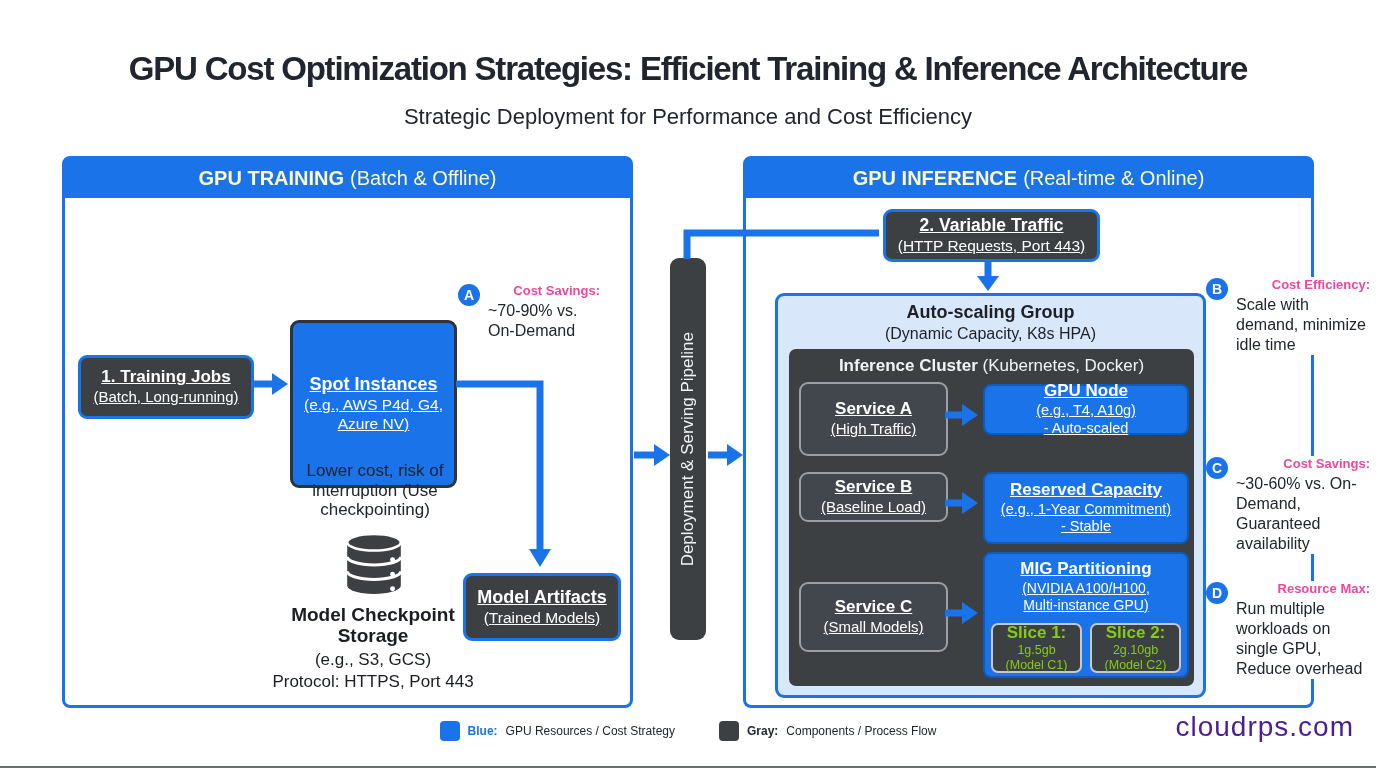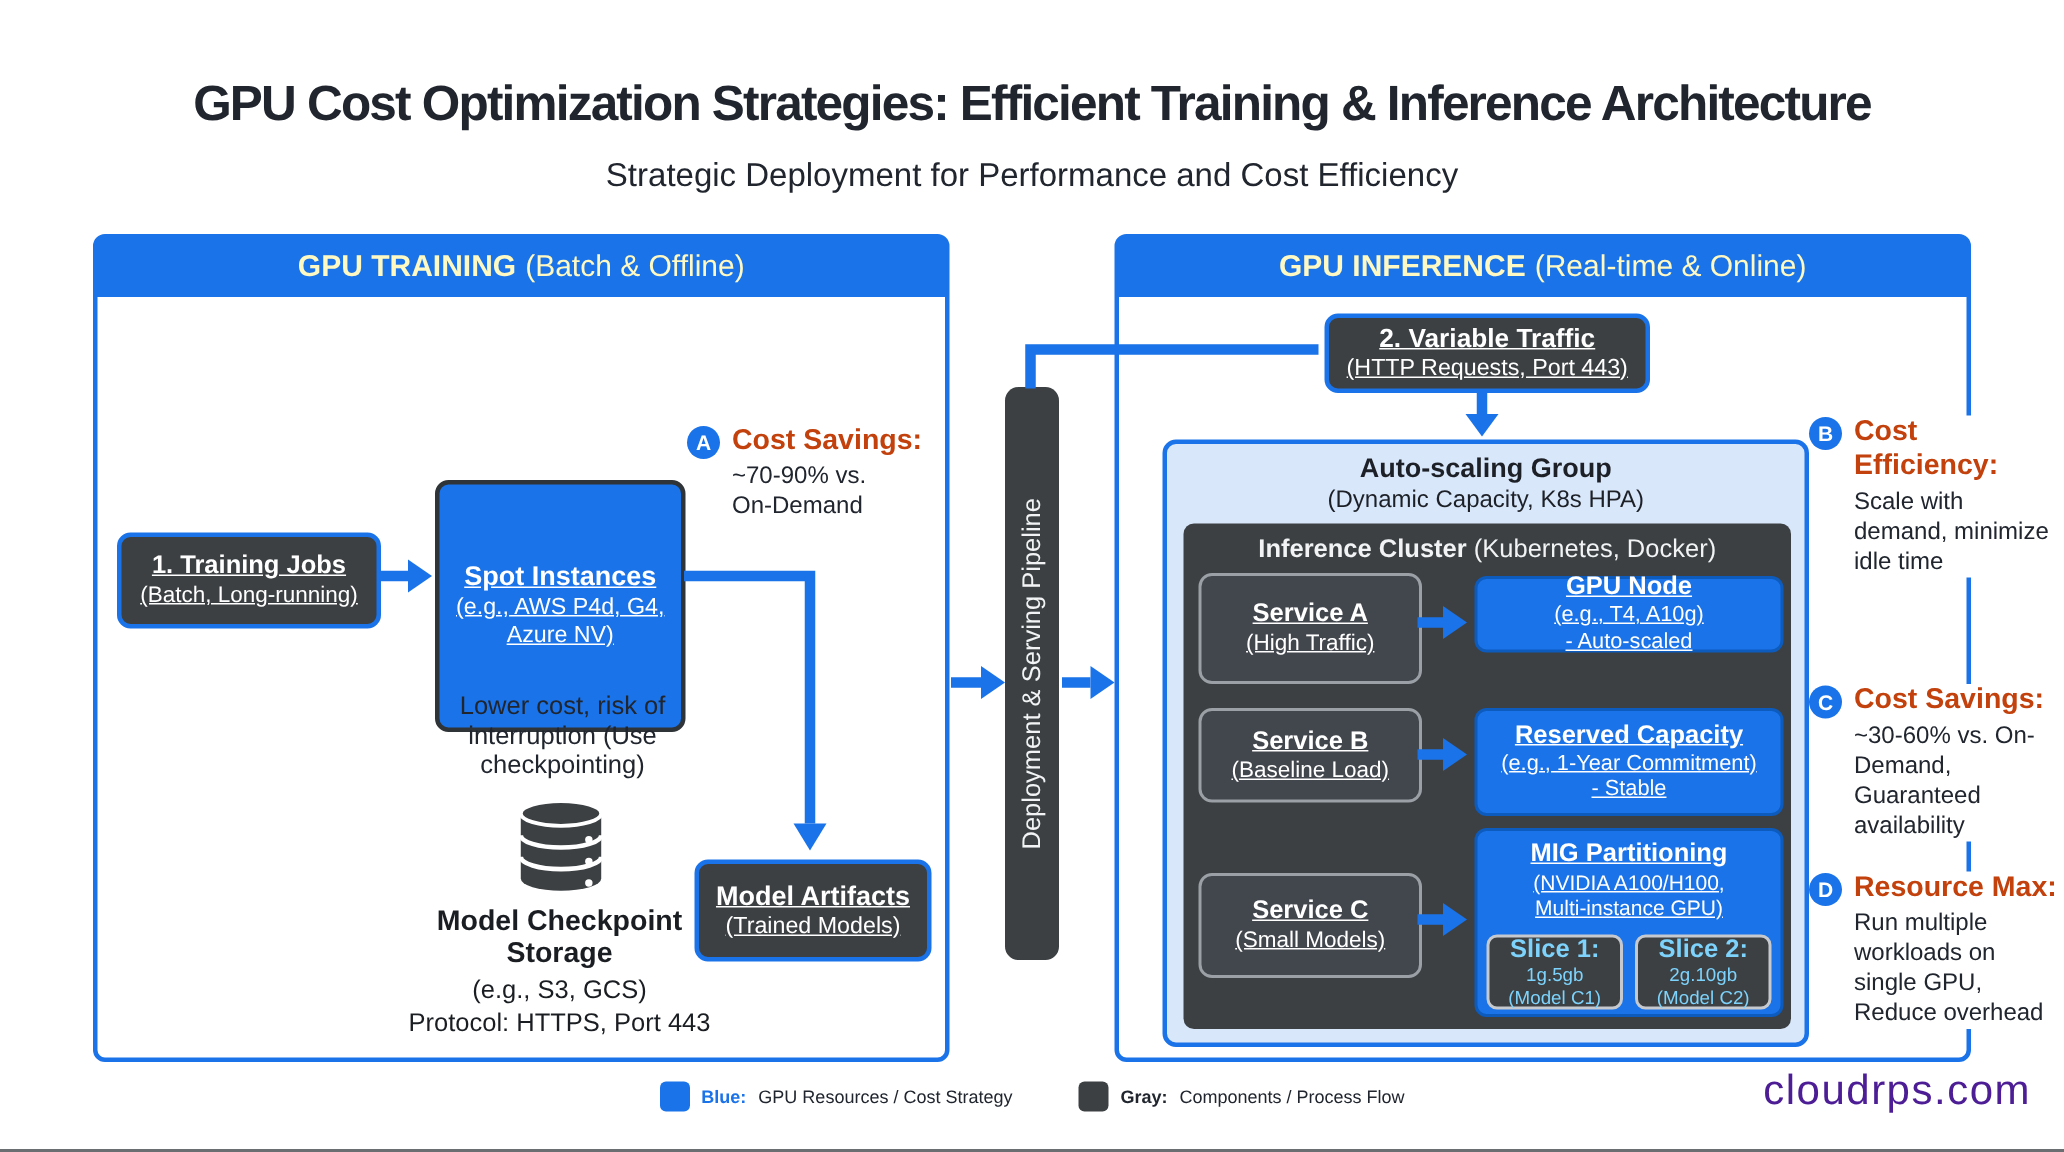--- a/index.html
+++ b/index.html
@@ -58,39 +58,39 @@
   #asg-title .s{font-size:16px;}
   #cluster{position:absolute;left:11px;top:53px;width:405px;height:337px;background:#3c4043;
     border-radius:7px;}
   #cluster-title{position:absolute;top:7px;left:0;width:100%;text-align:center;color:#f1f3f4;
     font-size:17px;}
   #cluster-title b{font-weight:700;}
   #service-a{left:10px;top:33px;width:149px;height:74px;font-size:15px;}
   #service-a .t{font-size:17px;}
   #gpu-node{left:194px;top:35px;width:206px;height:51px;font-size:14.5px;}
   #gpu-node .t{font-size:17px;}
-  #service-b{left:10px;top:123px;width:149px;height:63px;font-size:15px;}
+  #service-b{left:10px;top:123px;width:149px;height:50px;font-size:15px;}
   #service-b .t{font-size:17px;}
   #reserved{left:194px;top:123px;width:206px;height:72px;font-size:14.5px;}
   #reserved .t{font-size:17px;}
   #service-c{left:10px;top:233px;width:149px;height:70px;font-size:15px;}
   #service-c .t{font-size:17px;}
   #mig{left:194px;top:203px;width:206px;height:126px;font-size:14px;justify-content:flex-start;padding-top:5px;}
   #mig .t{font-size:17px;}
   .slice-row{position:absolute;left:0;top:69px;width:100%;display:flex;justify-content:center;gap:8px;}
   .slice{width:91px;height:50px;background:#3c4043;border:2px solid #c6cacf;border-radius:7px;
     box-sizing:border-box;display:flex;flex-direction:column;align-items:center;justify-content:center;
-    color:#7dd3fc;font-size:12.5px;line-height:1.18;}
+    color:#84cc16;font-size:12.5px;line-height:1.18;}
   .slice .t{font-weight:700;font-size:13px;}
   
   .annot{position:absolute;display:flex;gap:8px;z-index:5;}
   .annot .badge{flex:0 0 auto;width:22px;height:22px;border-radius:50%;background:#1a73e8;color:#fff;
     font-size:14px;font-weight:700;display:flex;align-items:center;justify-content:center;margin-top:1px;}
   .annot .col{display:flex;flex-direction:column;}
-  .annot .atitle{color:#c2410c;font-weight:700;font-size:19px;line-height:1.2;}
+  .annot .atitle{color:#ec4899;font-weight:700;font-size:13px;line-height:1.2;text-align:right;}
   .annot .abody{color:#20252e;font-size:16px;line-height:1.25;margin-top:2px;}
   #annot-a{left:458px;top:283px;}
   #annot-a .abody{width:112px;}
   #annot-b{left:1206px;top:277px;width:168px;background:#fff;}
   #annot-c{left:1206px;top:456px;width:168px;background:#fff;}
   #annot-d{left:1206px;top:581px;width:168px;background:#fff;}
   #annot-b .abody,#annot-c .abody,#annot-d .abody{width:134px;}
   
   #legend{position:absolute;top:721px;left:0;width:100%;display:flex;justify-content:center;
     gap:44px;font-size:12px;color:#20252e;}

